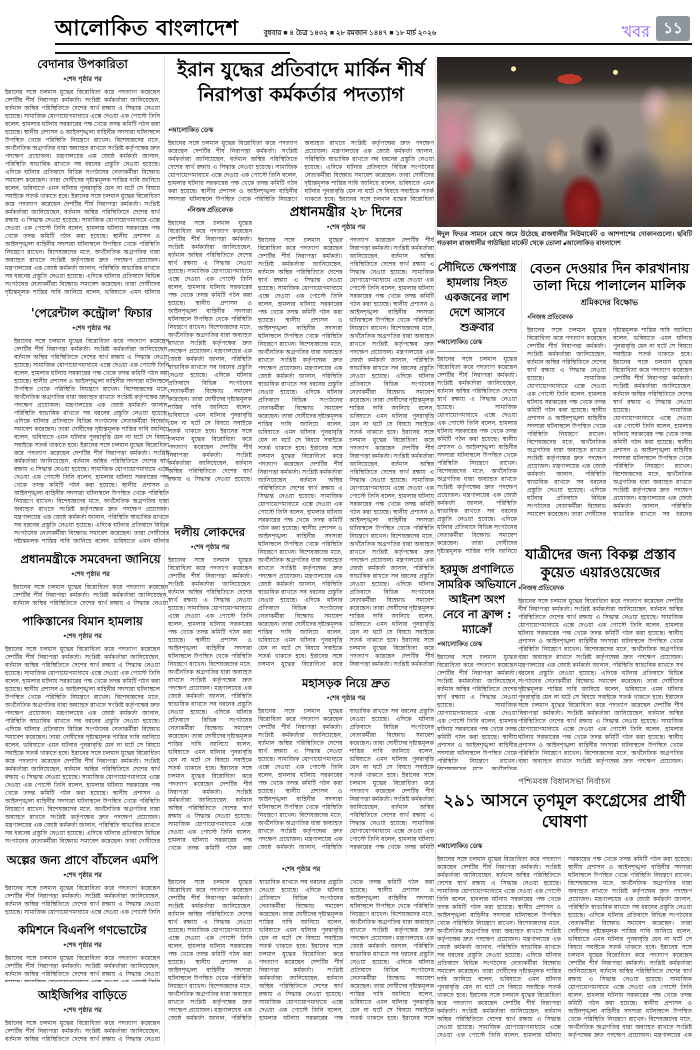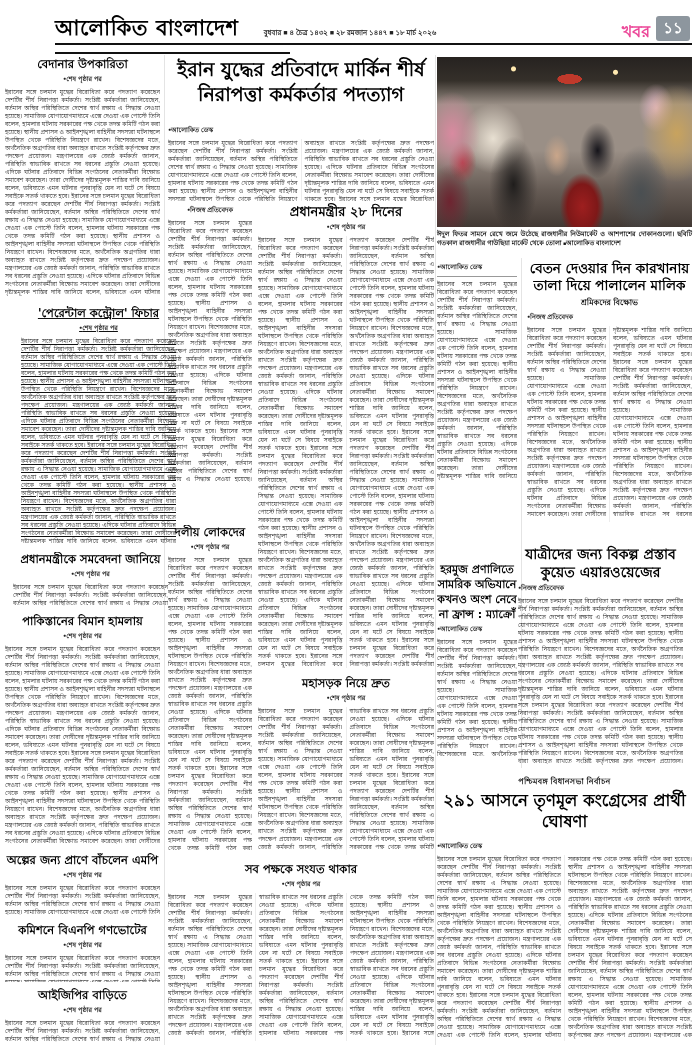--- a/index.html
+++ b/index.html
@@ -15,39 +15,39 @@
     font-family:"DejaVu Sans", sans-serif;
     font-size:21px; font-weight:900; letter-spacing:.5px; color:#000;
     border-bottom:2px solid #111; padding-bottom:5px;
   }
   .dateline {
     position:absolute; left:200px; top:27px; width:300px; text-align:center;
     font-size:7px; font-weight:700; color:#222;
   }
   .section-label {
     position:absolute; right:50px; top:19px;
-    font-size:16px; font-weight:700; color:#ec4899;
+    font-size:16px; font-weight:400; color:#8b5cf6;
   }
   .page-badge {
     position:absolute; right:10px; top:16px; width:34px; height:25px;
     border-radius:3px; color:#fff; font-size:15px; font-weight:900;
     display:flex; align-items:center; justify-content:center;
   }
   .header-rule { position:absolute; left:55px; top:43px; width:637px; height:2px; background:#111; }
   
   .art { position:absolute; overflow:hidden; }
   .hl { text-align:center; font-weight:900; color:#000; font-family:"DejaVu Sans", sans-serif; }
   .hl.sz-rail  { font-size:11.5px; line-height:15px; margin-bottom:2px; }
   .hl.sz-main  { font-size:19px;   line-height:25px; margin-bottom:18px; }
   .hl.sz-med   { font-size:13px;   line-height:17px; margin-bottom:2px; }
   .hl.sz-big   { font-size:16.5px; line-height:21px; margin-bottom:9px; }
   .hl.sz-sm    { font-size:11px;   line-height:15px; margin-bottom:2px; }
   .hl.sz-kuw   { font-size:14px;   line-height:18px; margin-bottom:2px; }
   .subhead { text-align:center; font-size:8px; font-weight:700; margin-bottom:3px; }
-  .kicker  { text-align:center; font-size:8px; font-weight:700; letter-spacing:.3px; margin-bottom:2px; }
+  .kicker  { text-align:center; font-size:8px; font-weight:400; letter-spacing:.3px; margin-bottom:2px; }
   .byline { font-size:6.5px; font-weight:700; color:#222; margin:2px 0 3px; }
   .byline::before { content:"\25CF "; font-size:5px; vertical-align:1px; }
   .byline.center { text-align:center; }
   .byline.left   { text-align:left; }
   .byline.ruled  { border-bottom:1px solid #999; padding-bottom:3px; }
   .body {
     font-size:6px; line-height:8px; text-align:justify; color:#1c1c1c;
     overflow:hidden; word-break:break-word;
   }
   .cols2 { column-count:2; column-gap:7px; column-rule:1px solid #ececec; }
@@ -96,21 +96,21 @@
   <div class="vrule" style="left:164px; top:55px; height:990px;"></div>
   <div class="vrule" style="left:435px; top:55px; height:990px;"></div>
   <div class="vrule" style="left:521px; top:258px; height:510px;"></div>
 
   <div class="art" style="left:5px; top:57px; width:155px; height:244px;">
     <div class="hl sz-rail">বেদানার উপকারিতা</div>
     <div class="byline center">শেষ পৃষ্ঠার পর</div>
     <div class="body" style="height:208px;">ইরানের সঙ্গে চলমান যুদ্ধের বিরোধিতা করে পদত্যাগ করেছেন দেশটির শীর্ষ নিরাপত্তা কর্মকর্তা। সংশ্লিষ্ট কর্মকর্তারা জানিয়েছেন, বর্তমান অস্থির পরিস্থিতিতে দেশের স্বার্থ রক্ষায় এ সিদ্ধান্ত নেওয়া হয়েছে। সামাজিক যোগাযোগমাধ্যমে এক্সে দেওয়া এক পোস্টে তিনি বলেন, হামলার ঘটনায় সরকারের পক্ষ থেকে তদন্ত কমিটি গঠন করা হয়েছে। স্থানীয় প্রশাসন ও আইনশৃঙ্খলা বাহিনীর সদস্যরা ঘটনাস্থলে উপস্থিত থেকে পরিস্থিতি নিয়ন্ত্রণে রাখেন। বিশেষজ্ঞদের মতে, অর্থনৈতিক অগ্রগতির ধারা অব্যাহত রাখতে সংশ্লিষ্ট কর্তৃপক্ষের দ্রুত পদক্ষেপ প্রয়োজন। মন্ত্রণালয়ের এক জ্যেষ্ঠ কর্মকর্তা জানান, পরিস্থিতি স্বাভাবিক রাখতে সব ধরনের প্রস্তুতি নেওয়া হয়েছে। এদিকে ঘটনার প্রতিবাদে বিভিন্ন সংগঠনের নেতাকর্মীরা বিক্ষোভ সমাবেশ করেছেন। তারা দোষীদের দৃষ্টান্তমূলক শাস্তির দাবি জানিয়ে বলেন, ভবিষ্যতে এমন ঘটনার পুনরাবৃত্তি যেন না ঘটে সে বিষয়ে সবাইকে সতর্ক থাকতে হবে। ইরানের সঙ্গে চলমান যুদ্ধের বিরোধিতা করে পদত্যাগ করেছেন দেশটির শীর্ষ নিরাপত্তা কর্মকর্তা। সংশ্লিষ্ট কর্মকর্তারা জানিয়েছেন, বর্তমান অস্থির পরিস্থিতিতে দেশের স্বার্থ রক্ষায় এ সিদ্ধান্ত নেওয়া হয়েছে। সামাজিক যোগাযোগমাধ্যমে এক্সে দেওয়া এক পোস্টে তিনি বলেন, হামলার ঘটনায় সরকারের পক্ষ থেকে তদন্ত কমিটি গঠন করা হয়েছে। স্থানীয় প্রশাসন ও আইনশৃঙ্খলা বাহিনীর সদস্যরা ঘটনাস্থলে উপস্থিত থেকে পরিস্থিতি নিয়ন্ত্রণে রাখেন। বিশেষজ্ঞদের মতে, অর্থনৈতিক অগ্রগতির ধারা অব্যাহত রাখতে সংশ্লিষ্ট কর্তৃপক্ষের দ্রুত পদক্ষেপ প্রয়োজন। মন্ত্রণালয়ের এক জ্যেষ্ঠ কর্মকর্তা জানান, পরিস্থিতি স্বাভাবিক রাখতে সব ধরনের প্রস্তুতি নেওয়া হয়েছে। এদিকে ঘটনার প্রতিবাদে বিভিন্ন সংগঠনের নেতাকর্মীরা বিক্ষোভ সমাবেশ করেছেন। তারা দোষীদের দৃষ্টান্তমূলক শাস্তির দাবি জানিয়ে বলেন, ভবিষ্যতে এমন ঘটনার পুনরাবৃত্তি যেন না ঘটে সে বিষয়ে সবাইকে সতর্ক থাকতে হবে। ইরানের সঙ্গে চলমান যুদ্ধের বিরোধিতা করে পদত্যাগ করেছেন দেশটির শীর্ষ নিরাপত্তা কর্মকর্তা। সংশ্লিষ্ট কর্মকর্তারা জানিয়েছেন, বর্তমান অস্থির পরিস্থিতিতে দেশের স্বার্থ রক্ষায় এ সিদ্ধান্ত নেওয়া হয়েছে। সামাজিক যোগাযোগমাধ্যমে এক্সে দেওয়া এক পোস্টে তিনি বলেন, হামলার ঘটনায় সরকারের পক্ষ থেকে তদন্ত কমিটি গঠন করা হয়েছে। স্থানীয় প্রশাসন ও আইনশৃঙ্খলা বাহিনীর সদস্যরা ঘটনাস্থলে উপস্থিত থেকে পরিস্থিতি নিয়ন্ত্রণে রাখেন। বিশেষজ্ঞদের মতে, অর্থনৈতিক অগ্রগতির ধারা অব্যাহত রাখতে সংশ্লিষ্ট কর্তৃপক্ষের দ্রুত পদক্ষেপ প্রয়োজন। মন্ত্রণালয়ের এক জ্যেষ্ঠ কর্মকর্তা জানান, পরিস্থিতি স্বাভাবিক রাখতে সব ধরনের প্রস্তুতি নেওয়া হয়েছে। এদিকে ঘটনার প্রতিবাদে বিভিন্ন সংগঠনের নেতাকর্মীরা বিক্ষোভ সমাবেশ করেছেন। তারা দোষীদের দৃষ্টান্তমূলক শাস্তির দাবি জানিয়ে বলেন, ভবিষ্যতে এমন ঘটনার পুনরাবৃত্তি যেন না ঘটে সে বিষয়ে সবাইকে সতর্ক থাকতে হবে।</div>
   </div>
 
-  <div class="art" style="left:21px; top:306px; width:155px; height:242px;text-decoration:underline;">
+  <div class="art" style="left:14px; top:306px; width:155px; height:242px;">
     <div class="hl sz-rail">'পেরেন্টাল কন্ট্রোল' ফিচার</div>
     <div class="byline center">শেষ পৃষ্ঠার পর</div>
     <div class="body" style="height:206px;">ইরানের সঙ্গে চলমান যুদ্ধের বিরোধিতা করে পদত্যাগ করেছেন দেশটির শীর্ষ নিরাপত্তা কর্মকর্তা। সংশ্লিষ্ট কর্মকর্তারা জানিয়েছেন, বর্তমান অস্থির পরিস্থিতিতে দেশের স্বার্থ রক্ষায় এ সিদ্ধান্ত নেওয়া হয়েছে। সামাজিক যোগাযোগমাধ্যমে এক্সে দেওয়া এক পোস্টে তিনি বলেন, হামলার ঘটনায় সরকারের পক্ষ থেকে তদন্ত কমিটি গঠন করা হয়েছে। স্থানীয় প্রশাসন ও আইনশৃঙ্খলা বাহিনীর সদস্যরা ঘটনাস্থলে উপস্থিত থেকে পরিস্থিতি নিয়ন্ত্রণে রাখেন। বিশেষজ্ঞদের মতে, অর্থনৈতিক অগ্রগতির ধারা অব্যাহত রাখতে সংশ্লিষ্ট কর্তৃপক্ষের দ্রুত পদক্ষেপ প্রয়োজন। মন্ত্রণালয়ের এক জ্যেষ্ঠ কর্মকর্তা জানান, পরিস্থিতি স্বাভাবিক রাখতে সব ধরনের প্রস্তুতি নেওয়া হয়েছে। এদিকে ঘটনার প্রতিবাদে বিভিন্ন সংগঠনের নেতাকর্মীরা বিক্ষোভ সমাবেশ করেছেন। তারা দোষীদের দৃষ্টান্তমূলক শাস্তির দাবি জানিয়ে বলেন, ভবিষ্যতে এমন ঘটনার পুনরাবৃত্তি যেন না ঘটে সে বিষয়ে সবাইকে সতর্ক থাকতে হবে। ইরানের সঙ্গে চলমান যুদ্ধের বিরোধিতা করে পদত্যাগ করেছেন দেশটির শীর্ষ নিরাপত্তা কর্মকর্তা। সংশ্লিষ্ট কর্মকর্তারা জানিয়েছেন, বর্তমান অস্থির পরিস্থিতিতে দেশের স্বার্থ রক্ষায় এ সিদ্ধান্ত নেওয়া হয়েছে। সামাজিক যোগাযোগমাধ্যমে এক্সে দেওয়া এক পোস্টে তিনি বলেন, হামলার ঘটনায় সরকারের পক্ষ থেকে তদন্ত কমিটি গঠন করা হয়েছে। স্থানীয় প্রশাসন ও আইনশৃঙ্খলা বাহিনীর সদস্যরা ঘটনাস্থলে উপস্থিত থেকে পরিস্থিতি নিয়ন্ত্রণে রাখেন। বিশেষজ্ঞদের মতে, অর্থনৈতিক অগ্রগতির ধারা অব্যাহত রাখতে সংশ্লিষ্ট কর্তৃপক্ষের দ্রুত পদক্ষেপ প্রয়োজন। মন্ত্রণালয়ের এক জ্যেষ্ঠ কর্মকর্তা জানান, পরিস্থিতি স্বাভাবিক রাখতে সব ধরনের প্রস্তুতি নেওয়া হয়েছে। এদিকে ঘটনার প্রতিবাদে বিভিন্ন সংগঠনের নেতাকর্মীরা বিক্ষোভ সমাবেশ করেছেন। তারা দোষীদের দৃষ্টান্তমূলক শাস্তির দাবি জানিয়ে বলেন, ভবিষ্যতে এমন ঘটনার পুনরাবৃত্তি যেন না ঘটে সে বিষয়ে সবাইকে সতর্ক থাকতে হবে। ইরানের সঙ্গে চলমান যুদ্ধের বিরোধিতা করে পদত্যাগ করেছেন দেশটির শীর্ষ নিরাপত্তা কর্মকর্তা। সংশ্লিষ্ট কর্মকর্তারা জানিয়েছেন, বর্তমান অস্থির পরিস্থিতিতে দেশের স্বার্থ রক্ষায় এ সিদ্ধান্ত নেওয়া হয়েছে। সামাজিক যোগাযোগমাধ্যমে এক্সে দেওয়া এক পোস্টে তিনি বলেন, হামলার ঘটনায় সরকারের পক্ষ থেকে তদন্ত কমিটি গঠন করা হয়েছে। স্থানীয় প্রশাসন ও আইনশৃঙ্খলা বাহিনীর সদস্যরা ঘটনাস্থলে উপস্থিত থেকে পরিস্থিতি নিয়ন্ত্রণে রাখেন। বিশেষজ্ঞদের মতে, অর্থনৈতিক অগ্রগতির ধারা অব্যাহত রাখতে সংশ্লিষ্ট কর্তৃপক্ষের দ্রুত পদক্ষেপ প্রয়োজন। মন্ত্রণালয়ের এক জ্যেষ্ঠ কর্মকর্তা জানান, পরিস্থিতি স্বাভাবিক রাখতে সব ধরনের প্রস্তুতি নেওয়া হয়েছে। এদিকে ঘটনার প্রতিবাদে বিভিন্ন সংগঠনের নেতাকর্মীরা বিক্ষোভ সমাবেশ করেছেন। তারা দোষীদের দৃষ্টান্তমূলক শাস্তির দাবি জানিয়ে বলেন, ভবিষ্যতে এমন ঘটনার পুনরাবৃত্তি যেন না ঘটে সে বিষয়ে সবাইকে সতর্ক থাকতে হবে।</div>
   </div>
 
   <div class="art" style="left:13px; top:552px; width:155px; height:58px;">
     <div class="hl sz-rail">প্রধানমন্ত্রীকে সমবেদনা জানিয়ে</div>
     <div class="byline center">শেষ পৃষ্ঠার পর</div>
     <div class="body" style="height:24px;">ইরানের সঙ্গে চলমান যুদ্ধের বিরোধিতা করে পদত্যাগ করেছেন দেশটির শীর্ষ নিরাপত্তা কর্মকর্তা। সংশ্লিষ্ট কর্মকর্তারা জানিয়েছেন, বর্তমান অস্থির পরিস্থিতিতে দেশের স্বার্থ রক্ষায় এ সিদ্ধান্ত নেওয়া হয়েছে। সামাজিক যোগাযোগমাধ্যমে এক্সে দেওয়া এক পোস্টে তিনি বলেন, হামলার ঘটনায় সরকারের পক্ষ থেকে তদন্ত কমিটি গঠন করা হয়েছে। স্থানীয় প্রশাসন ও আইনশৃঙ্খলা বাহিনীর সদস্যরা ঘটনাস্থলে উপস্থিত থেকে পরিস্থিতি নিয়ন্ত্রণে রাখেন। বিশেষজ্ঞদের মতে, অর্থনৈতিক অগ্রগতির ধারা অব্যাহত রাখতে সংশ্লিষ্ট কর্তৃপক্ষের দ্রুত পদক্ষেপ প্রয়োজন। মন্ত্রণালয়ের এক জ্যেষ্ঠ কর্মকর্তা জানান, পরিস্থিতি স্বাভাবিক রাখতে সব ধরনের প্রস্তুতি নেওয়া হয়েছে। এদিকে ঘটনার প্রতিবাদে বিভিন্ন সংগঠনের নেতাকর্মীরা বিক্ষোভ সমাবেশ করেছেন। তারা দোষীদের দৃষ্টান্তমূলক শাস্তির দাবি জানিয়ে বলেন, ভবিষ্যতে এমন ঘটনার পুনরাবৃত্তি যেন না ঘটে সে বিষয়ে সবাইকে সতর্ক থাকতে হবে।</div>
   </div>
@@ -162,44 +162,44 @@
     <div class="body" style="height:296px;">ইরানের সঙ্গে চলমান যুদ্ধের বিরোধিতা করে পদত্যাগ করেছেন দেশটির শীর্ষ নিরাপত্তা কর্মকর্তা। সংশ্লিষ্ট কর্মকর্তারা জানিয়েছেন, বর্তমান অস্থির পরিস্থিতিতে দেশের স্বার্থ রক্ষায় এ সিদ্ধান্ত নেওয়া হয়েছে। সামাজিক যোগাযোগমাধ্যমে এক্সে দেওয়া এক পোস্টে তিনি বলেন, হামলার ঘটনায় সরকারের পক্ষ থেকে তদন্ত কমিটি গঠন করা হয়েছে। স্থানীয় প্রশাসন ও আইনশৃঙ্খলা বাহিনীর সদস্যরা ঘটনাস্থলে উপস্থিত থেকে পরিস্থিতি নিয়ন্ত্রণে রাখেন। বিশেষজ্ঞদের মতে, অর্থনৈতিক অগ্রগতির ধারা অব্যাহত রাখতে সংশ্লিষ্ট কর্তৃপক্ষের দ্রুত পদক্ষেপ প্রয়োজন। মন্ত্রণালয়ের এক জ্যেষ্ঠ কর্মকর্তা জানান, পরিস্থিতি স্বাভাবিক রাখতে সব ধরনের প্রস্তুতি নেওয়া হয়েছে। এদিকে ঘটনার প্রতিবাদে বিভিন্ন সংগঠনের নেতাকর্মীরা বিক্ষোভ সমাবেশ করেছেন। তারা দোষীদের দৃষ্টান্তমূলক শাস্তির দাবি জানিয়ে বলেন, ভবিষ্যতে এমন ঘটনার পুনরাবৃত্তি যেন না ঘটে সে বিষয়ে সবাইকে সতর্ক থাকতে হবে। ইরানের সঙ্গে চলমান যুদ্ধের বিরোধিতা করে পদত্যাগ করেছেন দেশটির শীর্ষ নিরাপত্তা কর্মকর্তা। সংশ্লিষ্ট কর্মকর্তারা জানিয়েছেন, বর্তমান অস্থির পরিস্থিতিতে দেশের স্বার্থ রক্ষায় এ সিদ্ধান্ত নেওয়া হয়েছে। সামাজিক যোগাযোগমাধ্যমে এক্সে দেওয়া এক পোস্টে তিনি বলেন, হামলার ঘটনায় সরকারের পক্ষ থেকে তদন্ত কমিটি গঠন করা হয়েছে। স্থানীয় প্রশাসন ও আইনশৃঙ্খলা বাহিনীর সদস্যরা ঘটনাস্থলে উপস্থিত থেকে পরিস্থিতি নিয়ন্ত্রণে রাখেন। বিশেষজ্ঞদের মতে, অর্থনৈতিক অগ্রগতির ধারা অব্যাহত রাখতে সংশ্লিষ্ট কর্তৃপক্ষের দ্রুত পদক্ষেপ প্রয়োজন। মন্ত্রণালয়ের এক জ্যেষ্ঠ কর্মকর্তা জানান, পরিস্থিতি স্বাভাবিক রাখতে সব ধরনের প্রস্তুতি নেওয়া হয়েছে। এদিকে ঘটনার প্রতিবাদে বিভিন্ন সংগঠনের নেতাকর্মীরা বিক্ষোভ সমাবেশ করেছেন। তারা দোষীদের দৃষ্টান্তমূলক শাস্তির দাবি জানিয়ে বলেন, ভবিষ্যতে এমন ঘটনার পুনরাবৃত্তি যেন না ঘটে সে বিষয়ে সবাইকে সতর্ক থাকতে হবে। ইরানের সঙ্গে চলমান যুদ্ধের বিরোধিতা করে পদত্যাগ করেছেন দেশটির শীর্ষ নিরাপত্তা কর্মকর্তা। সংশ্লিষ্ট কর্মকর্তারা জানিয়েছেন, বর্তমান অস্থির পরিস্থিতিতে দেশের স্বার্থ রক্ষায় এ সিদ্ধান্ত নেওয়া হয়েছে। সামাজিক যোগাযোগমাধ্যমে এক্সে দেওয়া এক পোস্টে তিনি বলেন, হামলার ঘটনায় সরকারের পক্ষ থেকে তদন্ত কমিটি গঠন করা হয়েছে। স্থানীয় প্রশাসন ও আইনশৃঙ্খলা বাহিনীর সদস্যরা ঘটনাস্থলে উপস্থিত থেকে পরিস্থিতি নিয়ন্ত্রণে রাখেন। বিশেষজ্ঞদের মতে, অর্থনৈতিক অগ্রগতির ধারা অব্যাহত রাখতে সংশ্লিষ্ট কর্তৃপক্ষের দ্রুত পদক্ষেপ প্রয়োজন। মন্ত্রণালয়ের এক জ্যেষ্ঠ কর্মকর্তা জানান, পরিস্থিতি স্বাভাবিক রাখতে সব ধরনের প্রস্তুতি নেওয়া হয়েছে। এদিকে ঘটনার প্রতিবাদে বিভিন্ন সংগঠনের নেতাকর্মীরা বিক্ষোভ সমাবেশ করেছেন। তারা দোষীদের দৃষ্টান্তমূলক শাস্তির দাবি জানিয়ে বলেন, ভবিষ্যতে এমন ঘটনার পুনরাবৃত্তি যেন না ঘটে সে বিষয়ে সবাইকে সতর্ক থাকতে হবে।</div>
   </div>
 
   <div class="art" style="left:258px; top:676px; width:176px; height:182px;">
     <div class="hl sz-rail">মহাসড়ক নিয়ে দ্রুত</div>
     <div class="byline center">শেষ পৃষ্ঠার পর</div>
     <div class="body cols2" style="height:148px;">ইরানের সঙ্গে চলমান যুদ্ধের বিরোধিতা করে পদত্যাগ করেছেন দেশটির শীর্ষ নিরাপত্তা কর্মকর্তা। সংশ্লিষ্ট কর্মকর্তারা জানিয়েছেন, বর্তমান অস্থির পরিস্থিতিতে দেশের স্বার্থ রক্ষায় এ সিদ্ধান্ত নেওয়া হয়েছে। সামাজিক যোগাযোগমাধ্যমে এক্সে দেওয়া এক পোস্টে তিনি বলেন, হামলার ঘটনায় সরকারের পক্ষ থেকে তদন্ত কমিটি গঠন করা হয়েছে। স্থানীয় প্রশাসন ও আইনশৃঙ্খলা বাহিনীর সদস্যরা ঘটনাস্থলে উপস্থিত থেকে পরিস্থিতি নিয়ন্ত্রণে রাখেন। বিশেষজ্ঞদের মতে, অর্থনৈতিক অগ্রগতির ধারা অব্যাহত রাখতে সংশ্লিষ্ট কর্তৃপক্ষের দ্রুত পদক্ষেপ প্রয়োজন। মন্ত্রণালয়ের এক জ্যেষ্ঠ কর্মকর্তা জানান, পরিস্থিতি স্বাভাবিক রাখতে সব ধরনের প্রস্তুতি নেওয়া হয়েছে। এদিকে ঘটনার প্রতিবাদে বিভিন্ন সংগঠনের নেতাকর্মীরা বিক্ষোভ সমাবেশ করেছেন। তারা দোষীদের দৃষ্টান্তমূলক শাস্তির দাবি জানিয়ে বলেন, ভবিষ্যতে এমন ঘটনার পুনরাবৃত্তি যেন না ঘটে সে বিষয়ে সবাইকে সতর্ক থাকতে হবে। ইরানের সঙ্গে চলমান যুদ্ধের বিরোধিতা করে পদত্যাগ করেছেন দেশটির শীর্ষ নিরাপত্তা কর্মকর্তা। সংশ্লিষ্ট কর্মকর্তারা জানিয়েছেন, বর্তমান অস্থির পরিস্থিতিতে দেশের স্বার্থ রক্ষায় এ সিদ্ধান্ত নেওয়া হয়েছে। সামাজিক যোগাযোগমাধ্যমে এক্সে দেওয়া এক পোস্টে তিনি বলেন, হামলার ঘটনায় সরকারের পক্ষ থেকে তদন্ত কমিটি গঠন করা হয়েছে। স্থানীয় প্রশাসন ও আইনশৃঙ্খলা বাহিনীর সদস্যরা ঘটনাস্থলে উপস্থিত থেকে পরিস্থিতি নিয়ন্ত্রণে রাখেন। বিশেষজ্ঞদের মতে, অর্থনৈতিক অগ্রগতির ধারা অব্যাহত রাখতে সংশ্লিষ্ট কর্তৃপক্ষের দ্রুত পদক্ষেপ প্রয়োজন। মন্ত্রণালয়ের এক জ্যেষ্ঠ কর্মকর্তা জানান, পরিস্থিতি স্বাভাবিক রাখতে সব ধরনের প্রস্তুতি নেওয়া হয়েছে। এদিকে ঘটনার প্রতিবাদে বিভিন্ন সংগঠনের নেতাকর্মীরা বিক্ষোভ সমাবেশ করেছেন। তারা দোষীদের দৃষ্টান্তমূলক শাস্তির দাবি জানিয়ে বলেন, ভবিষ্যতে এমন ঘটনার পুনরাবৃত্তি যেন না ঘটে সে বিষয়ে সবাইকে সতর্ক থাকতে হবে। ইরানের সঙ্গে চলমান যুদ্ধের বিরোধিতা করে পদত্যাগ করেছেন দেশটির শীর্ষ নিরাপত্তা কর্মকর্তা। সংশ্লিষ্ট কর্মকর্তারা জানিয়েছেন, বর্তমান অস্থির পরিস্থিতিতে দেশের স্বার্থ রক্ষায় এ সিদ্ধান্ত নেওয়া হয়েছে। সামাজিক যোগাযোগমাধ্যমে এক্সে দেওয়া এক পোস্টে তিনি বলেন, হামলার ঘটনায় সরকারের পক্ষ থেকে তদন্ত কমিটি গঠন করা হয়েছে। স্থানীয় প্রশাসন ও আইনশৃঙ্খলা বাহিনীর সদস্যরা ঘটনাস্থলে উপস্থিত থেকে পরিস্থিতি নিয়ন্ত্রণে রাখেন। বিশেষজ্ঞদের মতে, অর্থনৈতিক অগ্রগতির ধারা অব্যাহত রাখতে সংশ্লিষ্ট কর্তৃপক্ষের দ্রুত পদক্ষেপ প্রয়োজন। মন্ত্রণালয়ের এক জ্যেষ্ঠ কর্মকর্তা জানান, পরিস্থিতি স্বাভাবিক রাখতে সব ধরনের প্রস্তুতি নেওয়া হয়েছে। এদিকে ঘটনার প্রতিবাদে বিভিন্ন সংগঠনের নেতাকর্মীরা বিক্ষোভ সমাবেশ করেছেন। তারা দোষীদের দৃষ্টান্তমূলক শাস্তির দাবি জানিয়ে বলেন, ভবিষ্যতে এমন ঘটনার পুনরাবৃত্তি যেন না ঘটে সে বিষয়ে সবাইকে সতর্ক থাকতে হবে।</div>
   </div>
 
   <div class="art" style="left:168px; top:862px; width:266px; height:183px;">
-    <div class="hl sz-rail">সব পক্ষকে সংযত থাকার</div>
     <div class="byline center">শেষ পৃষ্ঠার পর</div>
     <div class="body cols3" style="height:148px;">ইরানের সঙ্গে চলমান যুদ্ধের বিরোধিতা করে পদত্যাগ করেছেন দেশটির শীর্ষ নিরাপত্তা কর্মকর্তা। সংশ্লিষ্ট কর্মকর্তারা জানিয়েছেন, বর্তমান অস্থির পরিস্থিতিতে দেশের স্বার্থ রক্ষায় এ সিদ্ধান্ত নেওয়া হয়েছে। সামাজিক যোগাযোগমাধ্যমে এক্সে দেওয়া এক পোস্টে তিনি বলেন, হামলার ঘটনায় সরকারের পক্ষ থেকে তদন্ত কমিটি গঠন করা হয়েছে। স্থানীয় প্রশাসন ও আইনশৃঙ্খলা বাহিনীর সদস্যরা ঘটনাস্থলে উপস্থিত থেকে পরিস্থিতি নিয়ন্ত্রণে রাখেন। বিশেষজ্ঞদের মতে, অর্থনৈতিক অগ্রগতির ধারা অব্যাহত রাখতে সংশ্লিষ্ট কর্তৃপক্ষের দ্রুত পদক্ষেপ প্রয়োজন। মন্ত্রণালয়ের এক জ্যেষ্ঠ কর্মকর্তা জানান, পরিস্থিতি স্বাভাবিক রাখতে সব ধরনের প্রস্তুতি নেওয়া হয়েছে। এদিকে ঘটনার প্রতিবাদে বিভিন্ন সংগঠনের নেতাকর্মীরা বিক্ষোভ সমাবেশ করেছেন। তারা দোষীদের দৃষ্টান্তমূলক শাস্তির দাবি জানিয়ে বলেন, ভবিষ্যতে এমন ঘটনার পুনরাবৃত্তি যেন না ঘটে সে বিষয়ে সবাইকে সতর্ক থাকতে হবে। ইরানের সঙ্গে চলমান যুদ্ধের বিরোধিতা করে পদত্যাগ করেছেন দেশটির শীর্ষ নিরাপত্তা কর্মকর্তা। সংশ্লিষ্ট কর্মকর্তারা জানিয়েছেন, বর্তমান অস্থির পরিস্থিতিতে দেশের স্বার্থ রক্ষায় এ সিদ্ধান্ত নেওয়া হয়েছে। সামাজিক যোগাযোগমাধ্যমে এক্সে দেওয়া এক পোস্টে তিনি বলেন, হামলার ঘটনায় সরকারের পক্ষ থেকে তদন্ত কমিটি গঠন করা হয়েছে। স্থানীয় প্রশাসন ও আইনশৃঙ্খলা বাহিনীর সদস্যরা ঘটনাস্থলে উপস্থিত থেকে পরিস্থিতি নিয়ন্ত্রণে রাখেন। বিশেষজ্ঞদের মতে, অর্থনৈতিক অগ্রগতির ধারা অব্যাহত রাখতে সংশ্লিষ্ট কর্তৃপক্ষের দ্রুত পদক্ষেপ প্রয়োজন। মন্ত্রণালয়ের এক জ্যেষ্ঠ কর্মকর্তা জানান, পরিস্থিতি স্বাভাবিক রাখতে সব ধরনের প্রস্তুতি নেওয়া হয়েছে। এদিকে ঘটনার প্রতিবাদে বিভিন্ন সংগঠনের নেতাকর্মীরা বিক্ষোভ সমাবেশ করেছেন। তারা দোষীদের দৃষ্টান্তমূলক শাস্তির দাবি জানিয়ে বলেন, ভবিষ্যতে এমন ঘটনার পুনরাবৃত্তি যেন না ঘটে সে বিষয়ে সবাইকে সতর্ক থাকতে হবে। ইরানের সঙ্গে চলমান যুদ্ধের বিরোধিতা করে পদত্যাগ করেছেন দেশটির শীর্ষ নিরাপত্তা কর্মকর্তা। সংশ্লিষ্ট কর্মকর্তারা জানিয়েছেন, বর্তমান অস্থির পরিস্থিতিতে দেশের স্বার্থ রক্ষায় এ সিদ্ধান্ত নেওয়া হয়েছে। সামাজিক যোগাযোগমাধ্যমে এক্সে দেওয়া এক পোস্টে তিনি বলেন, হামলার ঘটনায় সরকারের পক্ষ থেকে তদন্ত কমিটি গঠন করা হয়েছে। স্থানীয় প্রশাসন ও আইনশৃঙ্খলা বাহিনীর সদস্যরা ঘটনাস্থলে উপস্থিত থেকে পরিস্থিতি নিয়ন্ত্রণে রাখেন। বিশেষজ্ঞদের মতে, অর্থনৈতিক অগ্রগতির ধারা অব্যাহত রাখতে সংশ্লিষ্ট কর্তৃপক্ষের দ্রুত পদক্ষেপ প্রয়োজন। মন্ত্রণালয়ের এক জ্যেষ্ঠ কর্মকর্তা জানান, পরিস্থিতি স্বাভাবিক রাখতে সব ধরনের প্রস্তুতি নেওয়া হয়েছে। এদিকে ঘটনার প্রতিবাদে বিভিন্ন সংগঠনের নেতাকর্মীরা বিক্ষোভ সমাবেশ করেছেন। তারা দোষীদের দৃষ্টান্তমূলক শাস্তির দাবি জানিয়ে বলেন, ভবিষ্যতে এমন ঘটনার পুনরাবৃত্তি যেন না ঘটে সে বিষয়ে সবাইকে সতর্ক থাকতে হবে। ইরানের সঙ্গে চলমান যুদ্ধের বিরোধিতা করে পদত্যাগ করেছেন দেশটির শীর্ষ নিরাপত্তা কর্মকর্তা। সংশ্লিষ্ট কর্মকর্তারা জানিয়েছেন, বর্তমান অস্থির পরিস্থিতিতে দেশের স্বার্থ রক্ষায় এ সিদ্ধান্ত নেওয়া হয়েছে। সামাজিক যোগাযোগমাধ্যমে এক্সে দেওয়া এক পোস্টে তিনি বলেন, হামলার ঘটনায় সরকারের পক্ষ থেকে তদন্ত কমিটি গঠন করা হয়েছে। স্থানীয় প্রশাসন ও আইনশৃঙ্খলা বাহিনীর সদস্যরা ঘটনাস্থলে উপস্থিত থেকে পরিস্থিতি নিয়ন্ত্রণে রাখেন। বিশেষজ্ঞদের মতে, অর্থনৈতিক অগ্রগতির ধারা অব্যাহত রাখতে সংশ্লিষ্ট কর্তৃপক্ষের দ্রুত পদক্ষেপ প্রয়োজন। মন্ত্রণালয়ের এক জ্যেষ্ঠ কর্মকর্তা জানান, পরিস্থিতি স্বাভাবিক রাখতে সব ধরনের প্রস্তুতি নেওয়া হয়েছে। এদিকে ঘটনার প্রতিবাদে বিভিন্ন সংগঠনের নেতাকর্মীরা বিক্ষোভ সমাবেশ করেছেন। তারা দোষীদের দৃষ্টান্তমূলক শাস্তির দাবি জানিয়ে বলেন, ভবিষ্যতে এমন ঘটনার পুনরাবৃত্তি যেন না ঘটে সে বিষয়ে সবাইকে সতর্ক থাকতে হবে।</div>
   </div>
 
   <div class="photo"></div>
   <div class="caption">
     <span>ঈদুল ফিতর সামনে রেখে জমে উঠেছে রাজধানীর নিউমার্কেট ও আশপাশের দোকানগুলো। ছবিটি গতকাল রাজধানীর গাউছিয়া মার্কেট থেকে তোলা</span><span class="credit">আলোকিত বাংলাদেশ</span>
   </div>
 
   <div class="art" style="left:437px; top:260px; width:80px; height:296px;">
+    <div class="hl sz-sm">সৌদিতে ক্ষেপণাস্ত্র হামলায় নিহত একজনের লাশ দেশে আসবে শুক্রবার</div>
     <div class="byline left ruled">আলোকিত ডেস্ক</div>
     <div class="body" style="height:200px;">ইরানের সঙ্গে চলমান যুদ্ধের বিরোধিতা করে পদত্যাগ করেছেন দেশটির শীর্ষ নিরাপত্তা কর্মকর্তা। সংশ্লিষ্ট কর্মকর্তারা জানিয়েছেন, বর্তমান অস্থির পরিস্থিতিতে দেশের স্বার্থ রক্ষায় এ সিদ্ধান্ত নেওয়া হয়েছে। সামাজিক যোগাযোগমাধ্যমে এক্সে দেওয়া এক পোস্টে তিনি বলেন, হামলার ঘটনায় সরকারের পক্ষ থেকে তদন্ত কমিটি গঠন করা হয়েছে। স্থানীয় প্রশাসন ও আইনশৃঙ্খলা বাহিনীর সদস্যরা ঘটনাস্থলে উপস্থিত থেকে পরিস্থিতি নিয়ন্ত্রণে রাখেন। বিশেষজ্ঞদের মতে, অর্থনৈতিক অগ্রগতির ধারা অব্যাহত রাখতে সংশ্লিষ্ট কর্তৃপক্ষের দ্রুত পদক্ষেপ প্রয়োজন। মন্ত্রণালয়ের এক জ্যেষ্ঠ কর্মকর্তা জানান, পরিস্থিতি স্বাভাবিক রাখতে সব ধরনের প্রস্তুতি নেওয়া হয়েছে। এদিকে ঘটনার প্রতিবাদে বিভিন্ন সংগঠনের নেতাকর্মীরা বিক্ষোভ সমাবেশ করেছেন। তারা দোষীদের দৃষ্টান্তমূলক শাস্তির দাবি জানিয়ে বলেন, ভবিষ্যতে এমন ঘটনার পুনরাবৃত্তি যেন না ঘটে সে বিষয়ে সবাইকে সতর্ক থাকতে হবে। ইরানের সঙ্গে চলমান যুদ্ধের বিরোধিতা করে পদত্যাগ করেছেন দেশটির শীর্ষ নিরাপত্তা কর্মকর্তা। সংশ্লিষ্ট কর্মকর্তারা জানিয়েছেন, বর্তমান অস্থির পরিস্থিতিতে দেশের স্বার্থ রক্ষায় এ সিদ্ধান্ত নেওয়া হয়েছে। সামাজিক যোগাযোগমাধ্যমে এক্সে দেওয়া এক পোস্টে তিনি বলেন, হামলার ঘটনায় সরকারের পক্ষ থেকে তদন্ত কমিটি গঠন করা হয়েছে। স্থানীয় প্রশাসন ও আইনশৃঙ্খলা বাহিনীর সদস্যরা ঘটনাস্থলে উপস্থিত থেকে পরিস্থিতি নিয়ন্ত্রণে রাখেন। বিশেষজ্ঞদের মতে, অর্থনৈতিক অগ্রগতির ধারা অব্যাহত রাখতে সংশ্লিষ্ট কর্তৃপক্ষের দ্রুত পদক্ষেপ প্রয়োজন। মন্ত্রণালয়ের এক জ্যেষ্ঠ কর্মকর্তা জানান, পরিস্থিতি স্বাভাবিক রাখতে সব ধরনের প্রস্তুতি নেওয়া হয়েছে। এদিকে ঘটনার প্রতিবাদে বিভিন্ন সংগঠনের নেতাকর্মীরা বিক্ষোভ সমাবেশ করেছেন। তারা দোষীদের দৃষ্টান্তমূলক শাস্তির দাবি জানিয়ে বলেন, ভবিষ্যতে এমন ঘটনার পুনরাবৃত্তি যেন না ঘটে সে বিষয়ে সবাইকে সতর্ক থাকতে হবে।</div>
   </div>
 
   <div class="art" style="left:527px; top:260px; width:165px; height:280px;">
     <div class="hl sz-med" style="font-size:13.5px;">বেতন দেওয়ার দিন কারখানায় তালা দিয়ে পালালেন মালিক</div>
     <div class="subhead">শ্রমিকদের বিক্ষোভ</div>
     <div class="byline left">নিজস্ব প্রতিবেদক</div>
     <div class="body cols2" style="height:196px;">ইরানের সঙ্গে চলমান যুদ্ধের বিরোধিতা করে পদত্যাগ করেছেন দেশটির শীর্ষ নিরাপত্তা কর্মকর্তা। সংশ্লিষ্ট কর্মকর্তারা জানিয়েছেন, বর্তমান অস্থির পরিস্থিতিতে দেশের স্বার্থ রক্ষায় এ সিদ্ধান্ত নেওয়া হয়েছে। সামাজিক যোগাযোগমাধ্যমে এক্সে দেওয়া এক পোস্টে তিনি বলেন, হামলার ঘটনায় সরকারের পক্ষ থেকে তদন্ত কমিটি গঠন করা হয়েছে। স্থানীয় প্রশাসন ও আইনশৃঙ্খলা বাহিনীর সদস্যরা ঘটনাস্থলে উপস্থিত থেকে পরিস্থিতি নিয়ন্ত্রণে রাখেন। বিশেষজ্ঞদের মতে, অর্থনৈতিক অগ্রগতির ধারা অব্যাহত রাখতে সংশ্লিষ্ট কর্তৃপক্ষের দ্রুত পদক্ষেপ প্রয়োজন। মন্ত্রণালয়ের এক জ্যেষ্ঠ কর্মকর্তা জানান, পরিস্থিতি স্বাভাবিক রাখতে সব ধরনের প্রস্তুতি নেওয়া হয়েছে। এদিকে ঘটনার প্রতিবাদে বিভিন্ন সংগঠনের নেতাকর্মীরা বিক্ষোভ সমাবেশ করেছেন। তারা দোষীদের দৃষ্টান্তমূলক শাস্তির দাবি জানিয়ে বলেন, ভবিষ্যতে এমন ঘটনার পুনরাবৃত্তি যেন না ঘটে সে বিষয়ে সবাইকে সতর্ক থাকতে হবে। ইরানের সঙ্গে চলমান যুদ্ধের বিরোধিতা করে পদত্যাগ করেছেন দেশটির শীর্ষ নিরাপত্তা কর্মকর্তা। সংশ্লিষ্ট কর্মকর্তারা জানিয়েছেন, বর্তমান অস্থির পরিস্থিতিতে দেশের স্বার্থ রক্ষায় এ সিদ্ধান্ত নেওয়া হয়েছে। সামাজিক যোগাযোগমাধ্যমে এক্সে দেওয়া এক পোস্টে তিনি বলেন, হামলার ঘটনায় সরকারের পক্ষ থেকে তদন্ত কমিটি গঠন করা হয়েছে। স্থানীয় প্রশাসন ও আইনশৃঙ্খলা বাহিনীর সদস্যরা ঘটনাস্থলে উপস্থিত থেকে পরিস্থিতি নিয়ন্ত্রণে রাখেন। বিশেষজ্ঞদের মতে, অর্থনৈতিক অগ্রগতির ধারা অব্যাহত রাখতে সংশ্লিষ্ট কর্তৃপক্ষের দ্রুত পদক্ষেপ প্রয়োজন। মন্ত্রণালয়ের এক জ্যেষ্ঠ কর্মকর্তা জানান, পরিস্থিতি স্বাভাবিক রাখতে সব ধরনের প্রস্তুতি নেওয়া হয়েছে। এদিকে ঘটনার প্রতিবাদে বিভিন্ন সংগঠনের নেতাকর্মীরা বিক্ষোভ সমাবেশ করেছেন। তারা দোষীদের দৃষ্টান্তমূলক শাস্তির দাবি জানিয়ে বলেন, ভবিষ্যতে এমন ঘটনার পুনরাবৃত্তি যেন না ঘটে সে বিষয়ে সবাইকে সতর্ক থাকতে হবে। ইরানের সঙ্গে চলমান যুদ্ধের বিরোধিতা করে পদত্যাগ করেছেন দেশটির শীর্ষ নিরাপত্তা কর্মকর্তা। সংশ্লিষ্ট কর্মকর্তারা জানিয়েছেন, বর্তমান অস্থির পরিস্থিতিতে দেশের স্বার্থ রক্ষায় এ সিদ্ধান্ত নেওয়া হয়েছে। সামাজিক যোগাযোগমাধ্যমে এক্সে দেওয়া এক পোস্টে তিনি বলেন, হামলার ঘটনায় সরকারের পক্ষ থেকে তদন্ত কমিটি গঠন করা হয়েছে। স্থানীয় প্রশাসন ও আইনশৃঙ্খলা বাহিনীর সদস্যরা ঘটনাস্থলে উপস্থিত থেকে পরিস্থিতি নিয়ন্ত্রণে রাখেন। বিশেষজ্ঞদের মতে, অর্থনৈতিক অগ্রগতির ধারা অব্যাহত রাখতে সংশ্লিষ্ট কর্তৃপক্ষের দ্রুত পদক্ষেপ প্রয়োজন। মন্ত্রণালয়ের এক জ্যেষ্ঠ কর্মকর্তা জানান, পরিস্থিতি স্বাভাবিক রাখতে সব ধরনের প্রস্তুতি নেওয়া হয়েছে। এদিকে ঘটনার প্রতিবাদে বিভিন্ন সংগঠনের নেতাকর্মীরা বিক্ষোভ সমাবেশ করেছেন। তারা দোষীদের দৃষ্টান্তমূলক শাস্তির দাবি জানিয়ে বলেন, ভবিষ্যতে এমন ঘটনার পুনরাবৃত্তি যেন না ঘটে সে বিষয়ে সবাইকে সতর্ক থাকতে হবে।</div>
   </div>
 
   <div class="art" style="left:437px; top:562px; width:80px; height:208px;">
-    <div class="hl sz-sm">হরমুজ প্রণালিতে সামরিক অভিযানে কখনও অংশ নেবে না ফ্রান্স : ম্যাক্রোঁ</div>
+    <div class="hl sz-sm">হরমুজ প্রণালিতে সামরিক অভিযানে আইনশ অংশ নেবে না ফ্রান্স : ম্যাক্রোঁ</div>
     <div class="byline left">আলোকিত ডেস্ক</div>
     <div class="body" style="height:118px;">ইরানের সঙ্গে চলমান যুদ্ধের বিরোধিতা করে পদত্যাগ করেছেন দেশটির শীর্ষ নিরাপত্তা কর্মকর্তা। সংশ্লিষ্ট কর্মকর্তারা জানিয়েছেন, বর্তমান অস্থির পরিস্থিতিতে দেশের স্বার্থ রক্ষায় এ সিদ্ধান্ত নেওয়া হয়েছে। সামাজিক যোগাযোগমাধ্যমে এক্সে দেওয়া এক পোস্টে তিনি বলেন, হামলার ঘটনায় সরকারের পক্ষ থেকে তদন্ত কমিটি গঠন করা হয়েছে। স্থানীয় প্রশাসন ও আইনশৃঙ্খলা বাহিনীর সদস্যরা ঘটনাস্থলে উপস্থিত থেকে পরিস্থিতি নিয়ন্ত্রণে রাখেন। বিশেষজ্ঞদের মতে, অর্থনৈতিক অগ্রগতির ধারা অব্যাহত রাখতে সংশ্লিষ্ট কর্তৃপক্ষের দ্রুত পদক্ষেপ প্রয়োজন। মন্ত্রণালয়ের এক জ্যেষ্ঠ কর্মকর্তা জানান, পরিস্থিতি স্বাভাবিক রাখতে সব ধরনের প্রস্তুতি নেওয়া হয়েছে। এদিকে ঘটনার প্রতিবাদে বিভিন্ন সংগঠনের নেতাকর্মীরা বিক্ষোভ সমাবেশ করেছেন। তারা দোষীদের দৃষ্টান্তমূলক শাস্তির দাবি জানিয়ে বলেন, ভবিষ্যতে এমন ঘটনার পুনরাবৃত্তি যেন না ঘটে সে বিষয়ে সবাইকে সতর্ক থাকতে হবে। ইরানের সঙ্গে চলমান যুদ্ধের বিরোধিতা করে পদত্যাগ করেছেন দেশটির শীর্ষ নিরাপত্তা কর্মকর্তা। সংশ্লিষ্ট কর্মকর্তারা জানিয়েছেন, বর্তমান অস্থির পরিস্থিতিতে দেশের স্বার্থ রক্ষায় এ সিদ্ধান্ত নেওয়া হয়েছে। সামাজিক যোগাযোগমাধ্যমে এক্সে দেওয়া এক পোস্টে তিনি বলেন, হামলার ঘটনায় সরকারের পক্ষ থেকে তদন্ত কমিটি গঠন করা হয়েছে। স্থানীয় প্রশাসন ও আইনশৃঙ্খলা বাহিনীর সদস্যরা ঘটনাস্থলে উপস্থিত থেকে পরিস্থিতি নিয়ন্ত্রণে রাখেন। বিশেষজ্ঞদের মতে, অর্থনৈতিক অগ্রগতির ধারা অব্যাহত রাখতে সংশ্লিষ্ট কর্তৃপক্ষের দ্রুত পদক্ষেপ প্রয়োজন। মন্ত্রণালয়ের এক জ্যেষ্ঠ কর্মকর্তা জানান, পরিস্থিতি স্বাভাবিক রাখতে সব ধরনের প্রস্তুতি নেওয়া হয়েছে। এদিকে ঘটনার প্রতিবাদে বিভিন্ন সংগঠনের নেতাকর্মীরা বিক্ষোভ সমাবেশ করেছেন। তারা দোষীদের দৃষ্টান্তমূলক শাস্তির দাবি জানিয়ে বলেন, ভবিষ্যতে এমন ঘটনার পুনরাবৃত্তি যেন না ঘটে সে বিষয়ে সবাইকে সতর্ক থাকতে হবে।</div>
   </div>
 
   <div class="art" style="left:518px; top:545px; width:165px; height:225px;">
     <div class="hl sz-kuw">যাত্রীদের জন্য বিকল্প প্রস্তাব কুয়েত এয়ারওয়েজের</div>
     <div class="byline left">নিজস্ব প্রতিবেদক</div>
     <div class="body" style="height:168px;">ইরানের সঙ্গে চলমান যুদ্ধের বিরোধিতা করে পদত্যাগ করেছেন দেশটির শীর্ষ নিরাপত্তা কর্মকর্তা। সংশ্লিষ্ট কর্মকর্তারা জানিয়েছেন, বর্তমান অস্থির পরিস্থিতিতে দেশের স্বার্থ রক্ষায় এ সিদ্ধান্ত নেওয়া হয়েছে। সামাজিক যোগাযোগমাধ্যমে এক্সে দেওয়া এক পোস্টে তিনি বলেন, হামলার ঘটনায় সরকারের পক্ষ থেকে তদন্ত কমিটি গঠন করা হয়েছে। স্থানীয় প্রশাসন ও আইনশৃঙ্খলা বাহিনীর সদস্যরা ঘটনাস্থলে উপস্থিত থেকে পরিস্থিতি নিয়ন্ত্রণে রাখেন। বিশেষজ্ঞদের মতে, অর্থনৈতিক অগ্রগতির ধারা অব্যাহত রাখতে সংশ্লিষ্ট কর্তৃপক্ষের দ্রুত পদক্ষেপ প্রয়োজন। মন্ত্রণালয়ের এক জ্যেষ্ঠ কর্মকর্তা জানান, পরিস্থিতি স্বাভাবিক রাখতে সব ধরনের প্রস্তুতি নেওয়া হয়েছে। এদিকে ঘটনার প্রতিবাদে বিভিন্ন সংগঠনের নেতাকর্মীরা বিক্ষোভ সমাবেশ করেছেন। তারা দোষীদের দৃষ্টান্তমূলক শাস্তির দাবি জানিয়ে বলেন, ভবিষ্যতে এমন ঘটনার পুনরাবৃত্তি যেন না ঘটে সে বিষয়ে সবাইকে সতর্ক থাকতে হবে। ইরানের সঙ্গে চলমান যুদ্ধের বিরোধিতা করে পদত্যাগ করেছেন দেশটির শীর্ষ নিরাপত্তা কর্মকর্তা। সংশ্লিষ্ট কর্মকর্তারা জানিয়েছেন, বর্তমান অস্থির পরিস্থিতিতে দেশের স্বার্থ রক্ষায় এ সিদ্ধান্ত নেওয়া হয়েছে। সামাজিক যোগাযোগমাধ্যমে এক্সে দেওয়া এক পোস্টে তিনি বলেন, হামলার ঘটনায় সরকারের পক্ষ থেকে তদন্ত কমিটি গঠন করা হয়েছে। স্থানীয় প্রশাসন ও আইনশৃঙ্খলা বাহিনীর সদস্যরা ঘটনাস্থলে উপস্থিত থেকে পরিস্থিতি নিয়ন্ত্রণে রাখেন। বিশেষজ্ঞদের মতে, অর্থনৈতিক অগ্রগতির ধারা অব্যাহত রাখতে সংশ্লিষ্ট কর্তৃপক্ষের দ্রুত পদক্ষেপ প্রয়োজন। মন্ত্রণালয়ের এক জ্যেষ্ঠ কর্মকর্তা জানান, পরিস্থিতি স্বাভাবিক রাখতে সব ধরনের প্রস্তুতি নেওয়া হয়েছে। এদিকে ঘটনার প্রতিবাদে বিভিন্ন সংগঠনের নেতাকর্মীরা বিক্ষোভ সমাবেশ করেছেন। তারা দোষীদের দৃষ্টান্তমূলক শাস্তির দাবি জানিয়ে বলেন, ভবিষ্যতে এমন ঘটনার পুনরাবৃত্তি যেন না ঘটে সে বিষয়ে সবাইকে সতর্ক থাকতে হবে। ইরানের সঙ্গে চলমান যুদ্ধের বিরোধিতা করে পদত্যাগ করেছেন দেশটির শীর্ষ নিরাপত্তা কর্মকর্তা। সংশ্লিষ্ট কর্মকর্তারা জানিয়েছেন, বর্তমান অস্থির পরিস্থিতিতে দেশের স্বার্থ রক্ষায় এ সিদ্ধান্ত নেওয়া হয়েছে। সামাজিক যোগাযোগমাধ্যমে এক্সে দেওয়া এক পোস্টে তিনি বলেন, হামলার ঘটনায় সরকারের পক্ষ থেকে তদন্ত কমিটি গঠন করা হয়েছে। স্থানীয় প্রশাসন ও আইনশৃঙ্খলা বাহিনীর সদস্যরা ঘটনাস্থলে উপস্থিত থেকে পরিস্থিতি নিয়ন্ত্রণে রাখেন। বিশেষজ্ঞদের মতে, অর্থনৈতিক অগ্রগতির ধারা অব্যাহত রাখতে সংশ্লিষ্ট কর্তৃপক্ষের দ্রুত পদক্ষেপ প্রয়োজন। মন্ত্রণালয়ের এক জ্যেষ্ঠ কর্মকর্তা জানান, পরিস্থিতি স্বাভাবিক রাখতে সব ধরনের প্রস্তুতি নেওয়া হয়েছে। এদিকে ঘটনার প্রতিবাদে বিভিন্ন সংগঠনের নেতাকর্মীরা বিক্ষোভ সমাবেশ করেছেন। তারা দোষীদের দৃষ্টান্তমূলক শাস্তির দাবি জানিয়ে বলেন, ভবিষ্যতে এমন ঘটনার পুনরাবৃত্তি যেন না ঘটে সে বিষয়ে সবাইকে সতর্ক থাকতে হবে।</div>
   </div>
 

